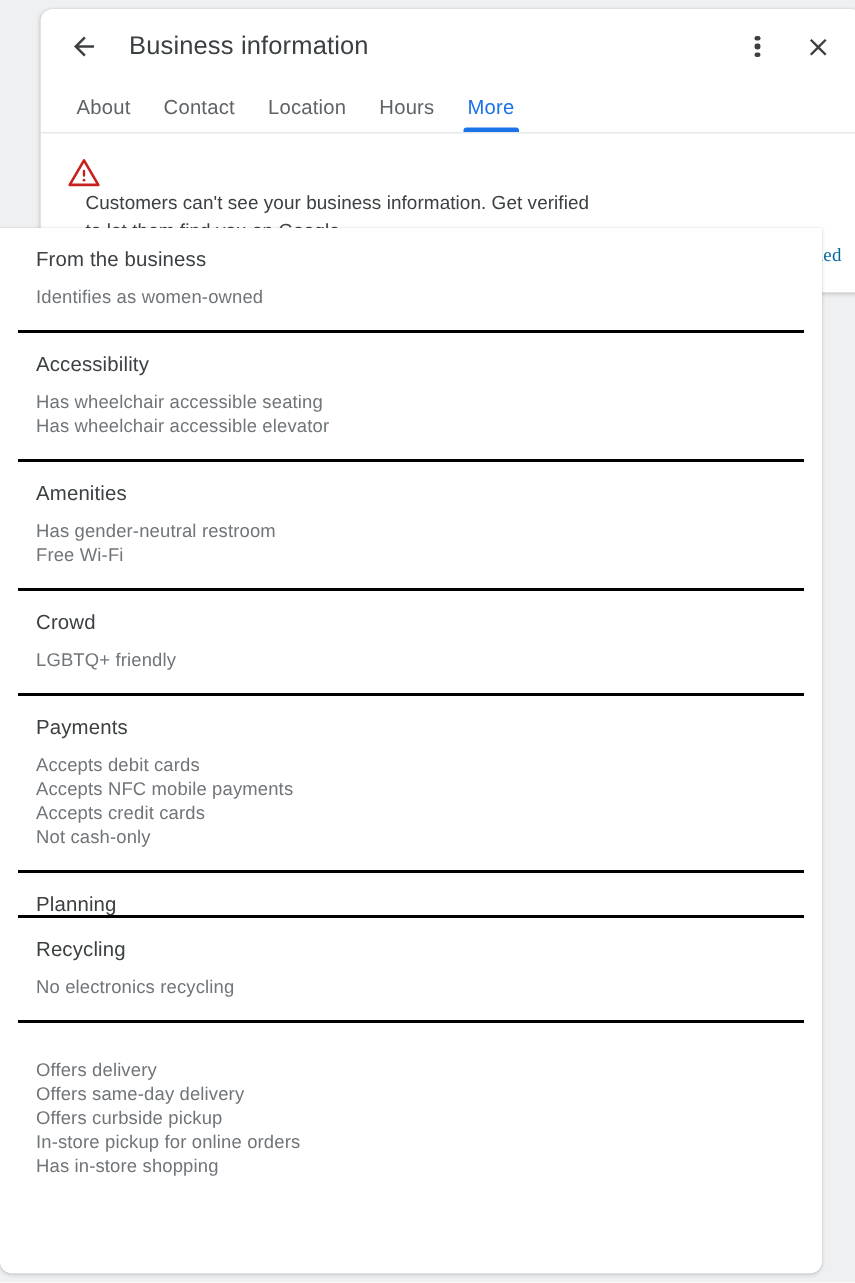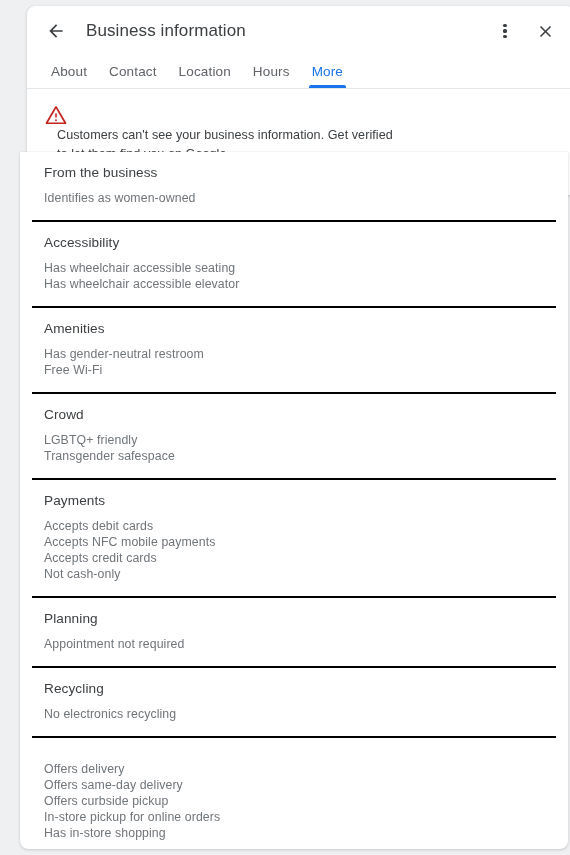--- a/index.html
+++ b/index.html
@@ -156,21 +156,21 @@
     cursor: pointer;
     white-space: nowrap;
     font-weight: 500;
     letter-spacing: 0.1px;
     font-family: Liberation Serif, serif;
   }
 
   
   .content-card {
     position: absolute;
-    left: 20px;
+    left: 0;
     top: 152px;
     width: 548px;
     height: 697px;
     background: #ffffff;
     border-radius: 0 0 8px 8px;
     box-shadow: 0 1px 3px rgba(60,64,67,0.20), 0 0 1px rgba(60,64,67,0.14);
     overflow: hidden;
   }
 
   .sections {
@@ -279,37 +279,33 @@
           <div class="section-title">Amenities</div>
           <ul class="attr-list">
             <li class="attr">Has gender-neutral restroom</li>
             <li class="attr">Free Wi-Fi</li>
           </ul>
         </div>
         <div class="section">
           <div class="section-title">Crowd</div>
           <ul class="attr-list">
             <li class="attr">LGBTQ+ friendly</li>
-            <li class="attr">Transgender safespace</li>
           </ul>
         </div>
         <div class="section">
           <div class="section-title">Payments</div>
           <ul class="attr-list">
             <li class="attr">Accepts debit cards</li>
             <li class="attr">Accepts NFC mobile payments</li>
             <li class="attr">Accepts credit cards</li>
             <li class="attr">Not cash-only</li>
           </ul>
         </div>
         <div class="section">
           <div class="section-title">Planning</div>
-          <ul class="attr-list">
-            <li class="attr">Appointment not required</li>
-          </ul>
         </div>
         <div class="section">
           <div class="section-title">Recycling</div>
           <ul class="attr-list">
             <li class="attr">No electronics recycling</li>
           </ul>
         </div>
         <div class="section">
           <ul class="attr-list">
             <li class="attr">Offers delivery</li>

